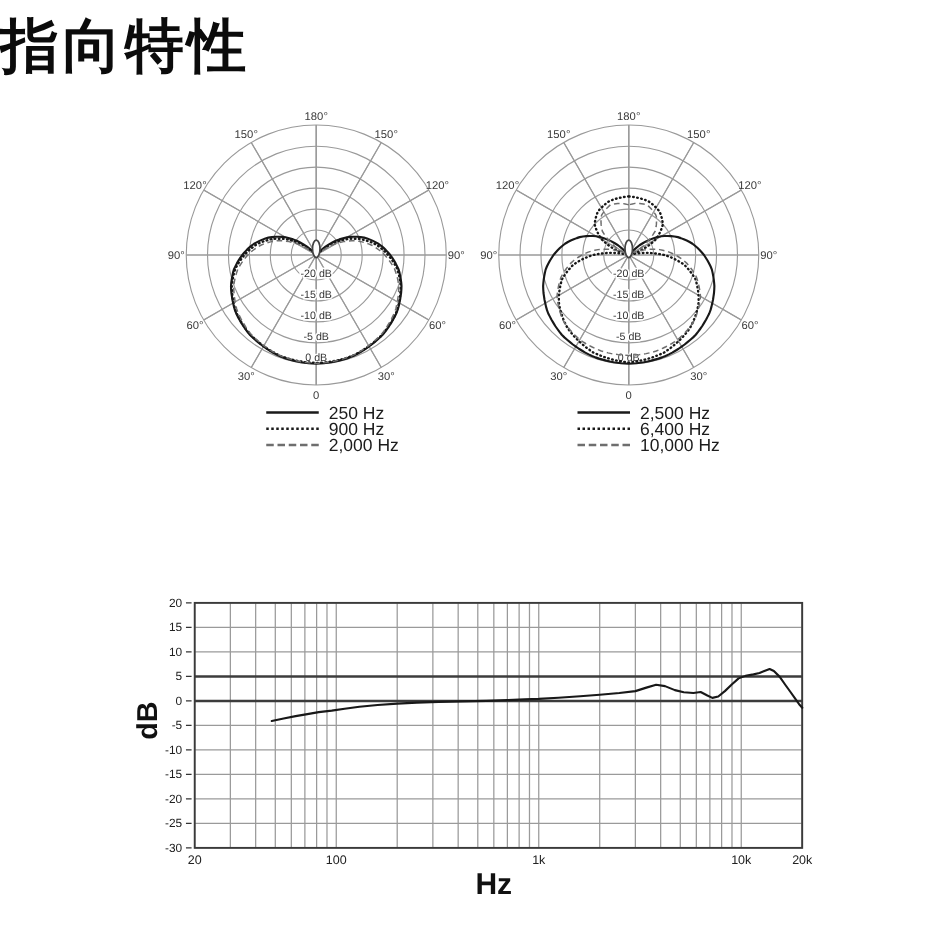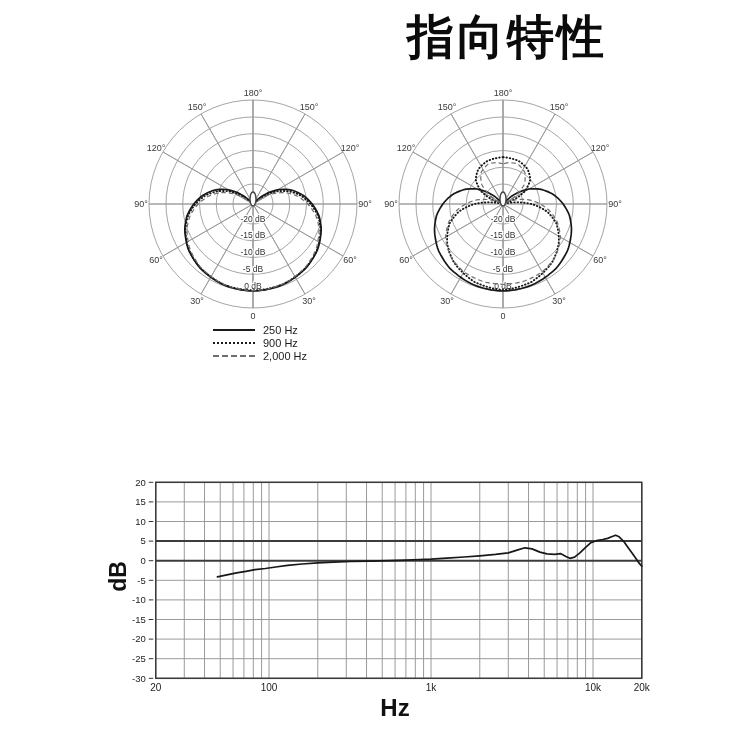--- a/index.html
+++ b/index.html
@@ -1,24 +1,24 @@
 <!DOCTYPE html>
 <html><head>
 <meta charset="utf-8">
 <style>
   html,body{margin:0;padding:0;background:#fff;}
   .stage{position:relative;width:750px;height:750px;background:#ffffff;overflow:hidden;
          font-family:"Liberation Sans","DejaVu Sans",sans-serif;}
-  .title{position:absolute;left:0;width:607px;text-align:right;font-weight:900;color:#0b0b0b;}
+  .title{position:absolute;left:0;width:607px;text-align:left;font-weight:900;color:#0b0b0b;}
   #title1{top:6px;font-size:47px;letter-spacing:3px;}
   #title2{top:400px;font-size:49px;letter-spacing:3px;}
   .polar-svg{position:absolute;width:240px;height:244px;}
   #polar-left{left:133px;top:84px;}
   #polar-right{left:383px;top:84px;}
-  .legend{position:absolute;font-size:11px;color:#1c1c1c;}
+  .legend{position:absolute;font-size:14px;color:#1c1c1c;}
   #legend-left{left:213px;top:323px;}
   #legend-right{left:462px;top:323px;}
   .legend-row{display:flex;align-items:center;height:13px;}
   .sample{display:inline-block;width:42px;height:0;margin-right:8px;}
   .sample.solid{border-top:2px solid #1a1a1a;}
   .sample.dotted{border-top:2px dotted #1a1a1a;}
   .sample.dashed{border-top:2px dashed #6e6e6e;}
   #freq-svg{position:absolute;left:0;top:455px;width:750px;height:295px;}
   .ylab{position:absolute;left:88px;top:563px;width:60px;text-align:center;
         font-size:23px;font-weight:bold;color:#111;transform:rotate(-90deg);}
@@ -131,20 +131,34 @@
       <div class="legend-row">
         <span class="sample dotted"></span>
         <span>900 Hz</span>
       </div>
       <div class="legend-row">
         <span class="sample dashed"></span>
         <span>2,000 Hz</span>
       </div>
     </div>
 
+  <div id="legend-right" class="legend">
+      <div class="legend-row">
+        <span class="sample solid"></span>
+        <span>2,500 Hz</span>
+      </div>
+      <div class="legend-row">
+        <span class="sample dotted"></span>
+        <span>6,400 Hz</span>
+      </div>
+      <div class="legend-row">
+        <span class="sample dashed"></span>
+        <span>10,000 Hz</span>
+      </div>
+    </div>
 
 
   <svg id="freq-svg" viewBox="0 0 750 295">
       <g>
         <line x1="155.76685929756496" y1="27.299999999999997" x2="155.76685929756496" y2="223.3" stroke="#9a9a9a" stroke-width="1"></line>
         <line x1="184.2936432645853" y1="27.299999999999997" x2="184.2936432645853" y2="223.3" stroke="#9a9a9a" stroke-width="1"></line>
         <line x1="204.53371859512993" y1="27.299999999999997" x2="204.53371859512993" y2="223.3" stroke="#9a9a9a" stroke-width="1"></line>
         <line x1="220.23314070243504" y1="27.299999999999997" x2="220.23314070243504" y2="223.3" stroke="#9a9a9a" stroke-width="1"></line>
         <line x1="233.06050256215028" y1="27.299999999999997" x2="233.06050256215028" y2="223.3" stroke="#9a9a9a" stroke-width="1"></line>
         <line x1="243.9058824823096" y1="27.299999999999997" x2="243.9058824823096" y2="223.3" stroke="#9a9a9a" stroke-width="1"></line>

